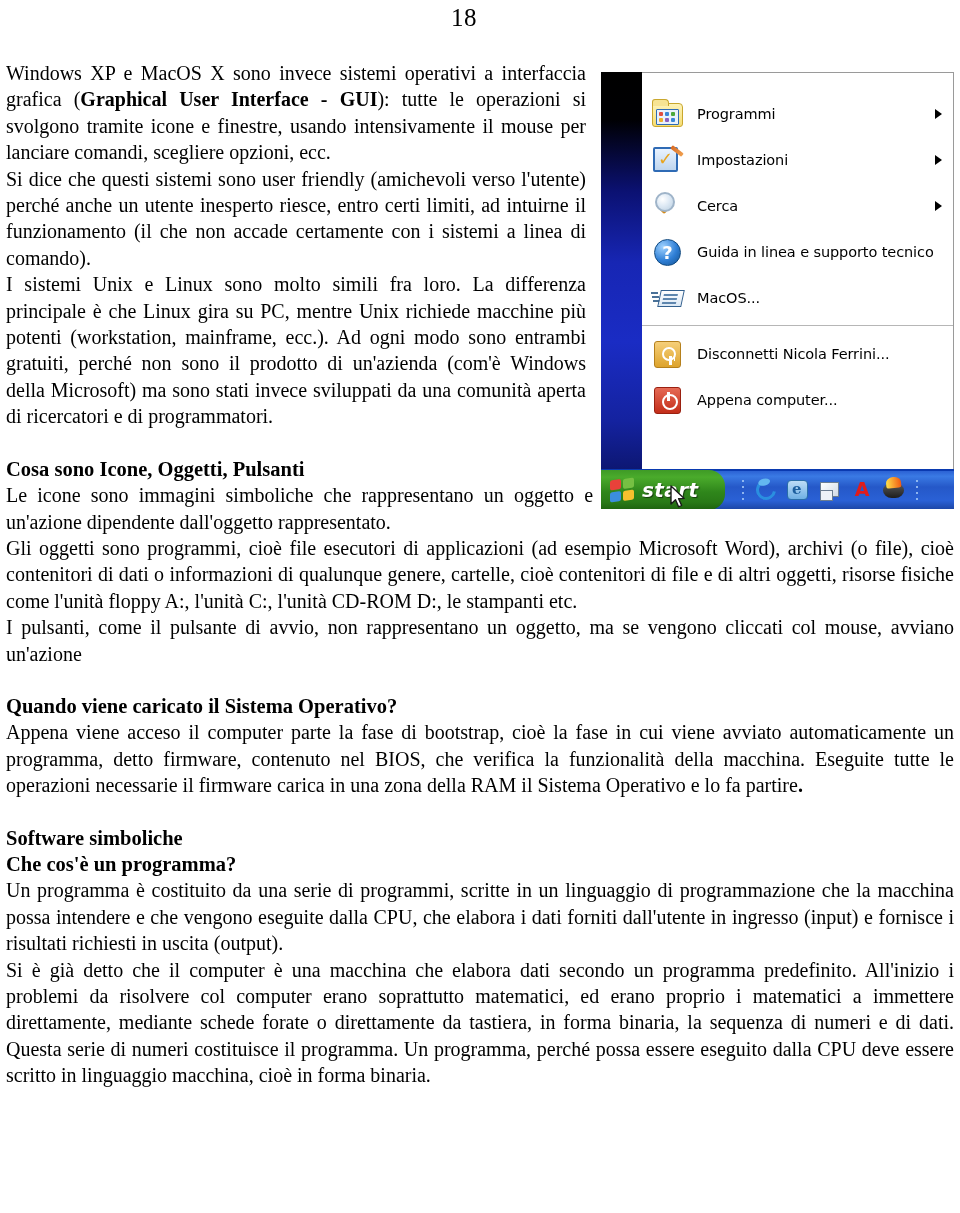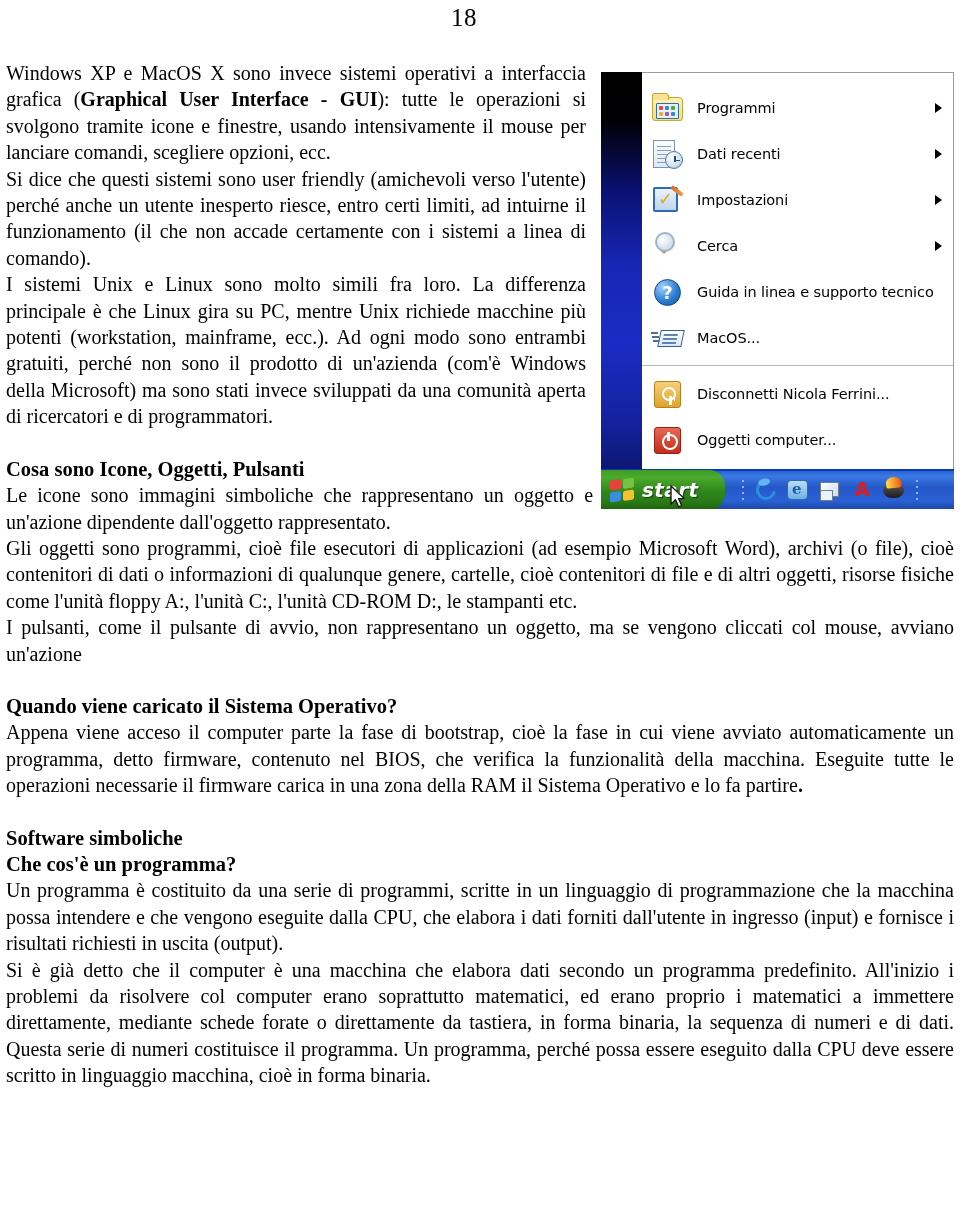--- a/index.html
+++ b/index.html
@@ -102,21 +102,21 @@
     white-space: nowrap;
   }
   
   #xp-panel {
     flex: 1 1 auto;
     background: #ffffff;
     border: 1px solid #9a9a9a;
     border-left: none;
     border-bottom: none;
     position: relative;
-    padding-top: 12px;
+    padding-top: 18px;
   }
   .xp-item {
     height: 46px;
     display: flex;
     align-items: center;
     padding-left: 9px;
     position: relative;
   }
   .xp-icon {
     width: 33px; height: 33px;
@@ -440,34 +440,20 @@
             <i style="left:14px;top:2px;background:#4aa93a"></i>
             <i style="left:2px;top:8px;background:#efae2a"></i>
             <i style="left:8px;top:8px;background:#8a5fc0"></i>
             <i style="left:14px;top:8px;background:#3a86d6"></i>
           </span>
         </span>
         <span class="xp-label">Programmi</span>
         <span class="xp-arrow"></span>
       </div>
 
-      <div class="xp-item">
-        <span class="xp-icon">
-          <span class="ico-doc">
-            <span class="ln" style="top:5px"></span>
-            <span class="ln" style="top:9px"></span>
-            <span class="ln" style="top:13px"></span>
-            <span class="ln" style="top:17px"></span>
-            <span class="ln" style="top:21px"></span>
-          </span>
-          <span class="ico-clock"></span>
-        </span>
-        <span class="xp-label">Dati recenti</span>
-        <span class="xp-arrow"></span>
-      </div>
 
       <div class="xp-item">
         <span class="xp-icon">
           <span class="ico-panel"></span>
           <span class="ico-check">✓</span>
           <span class="ico-pen"></span>
         </span>
         <span class="xp-label">Impostazioni</span>
         <span class="xp-arrow"></span>
       </div>
@@ -502,21 +488,21 @@
         <span class="xp-icon">
           <span class="ico-key"></span>
         </span>
         <span class="xp-label">Disconnetti Nicola Ferrini...</span>
       </div>
 
       <div class="xp-item">
         <span class="xp-icon">
           <span class="ico-power"></span>
         </span>
-        <span class="xp-label">Oggetti computer...</span>
+        <span class="xp-label">Appena computer...</span>
       </div>
 
     </div>
   </div>
 
   <div id="xp-taskbar">
 
     <div id="xp-start">
       <span id="flag">
         <i class="f1"></i>

